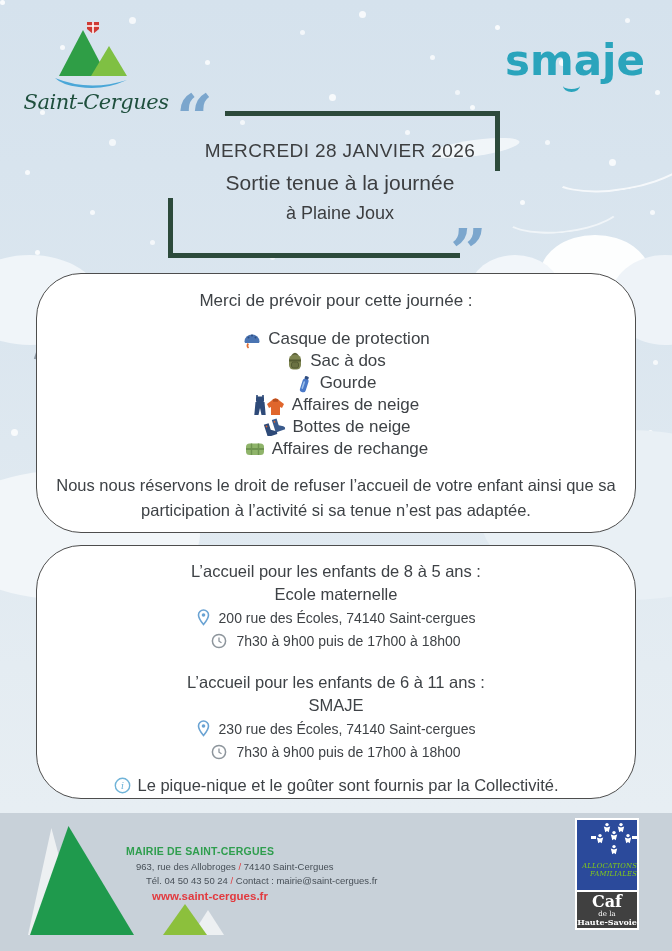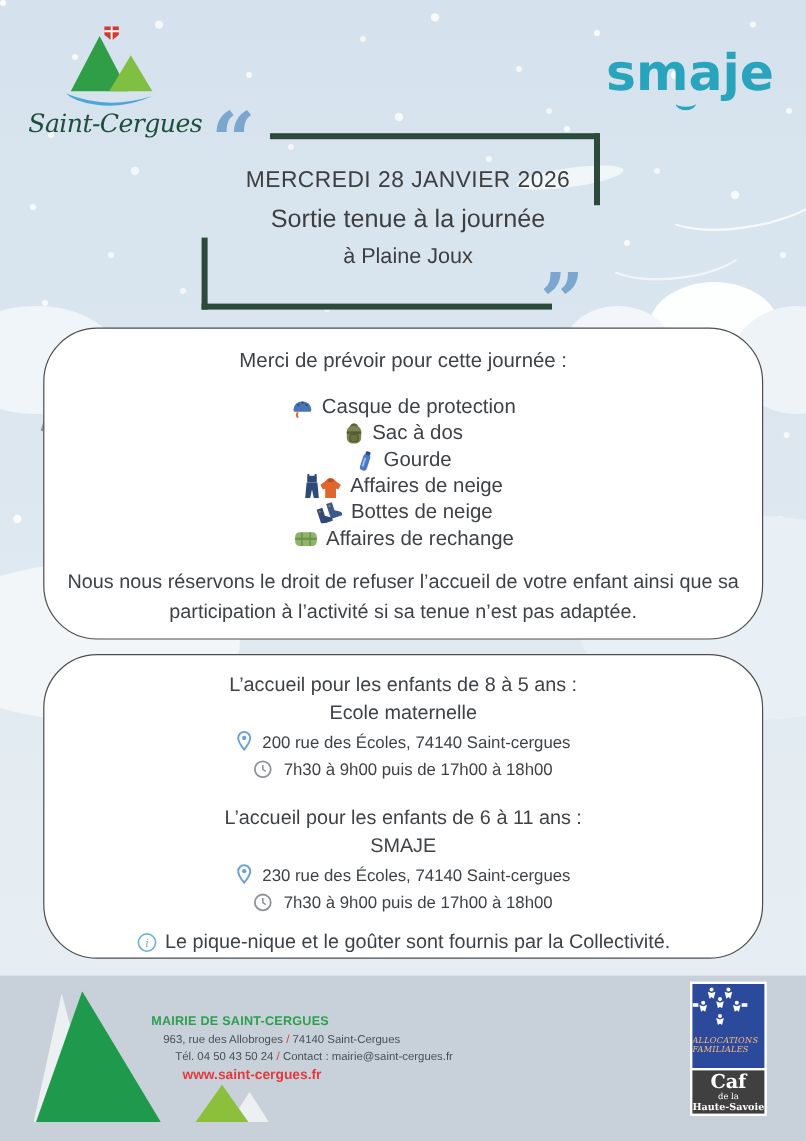--- a/index.html
+++ b/index.html
@@ -72,21 +72,21 @@
   .tri-w1{left:28px;top:828px;width:52px;height:107px;background:#edf0f2;clip-path:polygon(45% 0,100% 100%,0 100%);}
   .tri-g1{left:30px;top:826px;width:104px;height:109px;background:#1f9a4d;clip-path:polygon(37% 0,100% 100%,0 100%);}
   .tri-w2{left:192px;top:910px;width:32px;height:25px;background:#edf0f2;}
   .tri-g2{left:163px;top:904px;width:44px;height:31px;background:#8cc03c;}
   .footer-text{position:absolute;left:100px;top:845px;margin-left:26px;}
   .f-org{font-size:10.5px;font-weight:bold;color:#2f9e4e;letter-spacing:.2px;}
   .f-line{font-size:9.5px;color:#474f57;margin-top:3.5px;padding-left:10px;}
   .f-line .sep{color:#e23a3f;}
   .f-web{font-size:11.5px;font-weight:bold;color:#e23a3f;margin-top:4px;padding-left:26px;}
   .caf{position:absolute;left:575px;top:818px;width:64px;background:#fff;padding:2px;box-sizing:border-box;}
-  .caf-blue{background:#2b4a9b;height:70px;text-align:left;color:#fdba74;}
+  .caf-blue{background:#2b4a9b;height:70px;text-align:right;color:#84cc16;}
   .caf-blue .alloc{font-family:"DejaVu Serif",serif;font-style:italic;font-size:6.8px;line-height:8px;letter-spacing:.2px;}
   .caf-green{background:#404040;height:36px;margin-top:2px;text-align:center;color:#fff;}
   .caf-name{font-family:"DejaVu Serif",serif;font-weight:bold;font-size:16px;line-height:16px;padding-top:2px;}
   .caf-sub{font-family:"DejaVu Serif",serif;font-weight:normal;font-size:7px;line-height:8px;}
   .caf-sub2{font-family:"DejaVu Serif",serif;font-weight:bold;font-size:8px;line-height:9px;}
   .ico{display:inline-flex;align-items:center;}
 </style>
 </head>
 <body>
 

